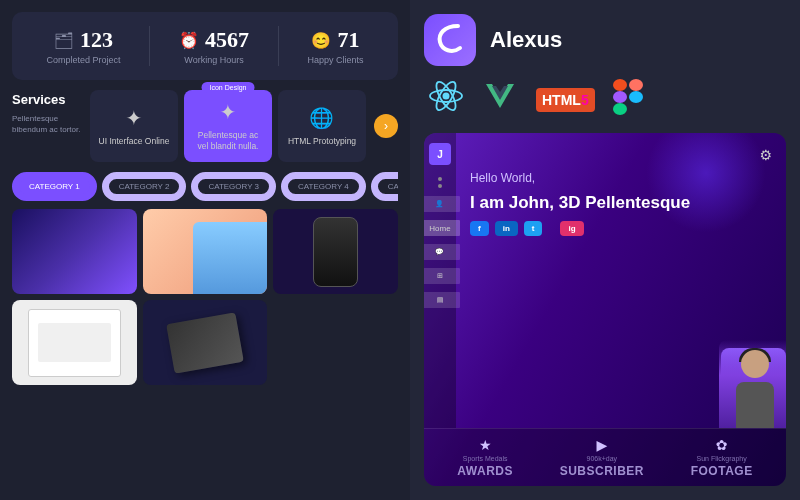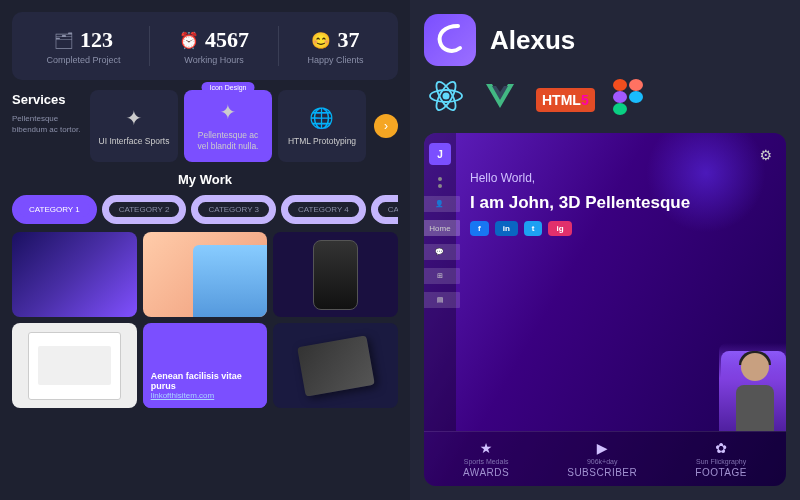--- a/index.html
+++ b/index.html
@@ -240,21 +240,21 @@
       height: 52px;
       background: linear-gradient(135deg, #7b4fff 0%, #9b6fff 100%);
       border-radius: 14px;
       display: flex;
       align-items: center;
       justify-content: center;
       font-size: 28px;
     }
     .brand-text {}
     .brand-name {
-      font-size: 26px;
+      font-size: 22px;
       font-weight: 800;
       color: #fff;
     }
     .brand-tagline {
       font-size: 13px;
       color: #8a8fa8;
     }
 
     
     .tech-row {
@@ -375,21 +375,21 @@
       padding: 3px 8px;
       border-radius: 4px;
       font-size: 8px;
       font-weight: 700;
       cursor: pointer;
       color: #fff;
     }
     .s-fb { background: #1877f2; }
     .s-li { background: #0a66c2; }
     .s-tw { background: #1da1f2; }
-    .s-ig { background: #e1306c; }
+    .s-ig { background: #e1306c; margin-left: 12px; }
 
     
     .avatar-container {
       position: absolute;
       bottom: 0;
       right: -5px;
       width: 75px;
       height: 90px;
       overflow: hidden;
     }
@@ -464,23 +464,23 @@
       display: flex;
       flex-direction: column;
       align-items: center;
       gap: 2px;
     }
     .card-stat-icon {
       font-size: 14px;
       color: #d0c0ff;
     }
     .card-stat-label {
-      font-size: 10px;
+      font-size: 12px;
       color: #a090d0;
-      font-weight: 400;
+      font-weight: 700;
       letter-spacing: 0.5px;
     }
     .card-stat-sub {
       font-size: 7px;
       color: #8070b0;
     }
   </style>
 </head>
 <body>
 
@@ -501,54 +501,53 @@
         <div class="stat-row">
           <span class="stat-icon">⏰</span>
           <span class="stat-number">4567</span>
         </div>
         <div class="stat-label">Working Hours</div>
       </div>
       <div class="stat-divider"></div>
       <div class="stat-item">
         <div class="stat-row">
           <span class="stat-icon">😊</span>
-          <span class="stat-number">37</span>
+          <span class="stat-number">71</span>
         </div>
         <div class="stat-label">Happy Clients</div>
       </div>
     </div>
 
     <div class="services-section">
       <div class="services-label-block">
         <div class="services-title">Services</div>
         <div class="services-desc">Pellentesque bibendum ac tortor.</div>
       </div>
       <div class="service-cards">
 
         <div class="service-card">
           <div class="card-icon">✦</div>
-          <div class="card-label">UI Interface Sports</div>
+          <div class="card-label">UI Interface Online</div>
         </div>
 
         <div class="service-card active">
           <div class="card-tag">Icon Design</div>
           <div class="card-icon">✦</div>
           <div class="card-label">Pellentesque ac vel blandit nulla.</div>
         </div>
 
         <div class="service-card">
           <div class="card-icon">🌐</div>
           <div class="card-label">HTML Prototyping</div>
         </div>
       </div>
       <div class="arrow-btn">›</div>
     </div>
 
     <div class="mywork-section">
-      <div class="mywork-title">My Work</div>
       <div class="category-tabs">
         <div class="cat-tab active">CATEGORY 1</div>
         <div class="cat-tab">CATEGORY 2</div>
         <div class="cat-tab">CATEGORY 3</div>
         <div class="cat-tab">CATEGORY 4</div>
         <div class="cat-tab">CATEGORY 9</div>
 
       </div>
 
       <div class="portfolio-grid">
@@ -558,26 +557,20 @@
         <div class="portfolio-item img-person" style="background: linear-gradient(135deg, #ffccaa 0%, #ee9977 100%); display:flex; align-items:flex-end; justify-content:flex-end;">
           <div style="width:60%; height:85%; background:linear-gradient(180deg, #88ccff 0%, #5599dd 100%); border-radius:6px 0 0 0;"></div>
         </div>
         <div class="portfolio-item" style="background: #1a1040; display:flex; align-items:center; justify-content:center;">
           <div style="width:45px; height:70px; background: linear-gradient(180deg, #333 0%, #111 100%); border-radius:8px; border: 1px solid #555;"></div>
         </div>
 
         <div class="portfolio-item" style="background: #eee; display:flex; align-items:center; justify-content:center;">
           <div style="width:75%; height:80%; background:#fff; border-radius:3px; border:1px solid #ccc; display:flex; align-items:center; justify-content:center;">
             <div style="width:80%; height:60%; background:#f0f0f0; border-radius:2px;"></div>
-          </div>
-        </div>
-        <div class="portfolio-item" style="background: #7b4fff; position:relative;">
-          <div class="overlay-card">
-            <div class="overlay-title">Aenean facilisis vitae purus</div>
-            <div class="overlay-link">linkofthisitem.com</div>
           </div>
         </div>
         <div class="portfolio-item" style="background: #1a1a40; display:flex; align-items:center; justify-content:center;">
           <div style="width:70px; height:50px; background: linear-gradient(135deg, #333 0%, #555 100%); border-radius:4px; transform: rotate(-10deg); box-shadow: 3px 3px 8px rgba(0,0,0,0.5);"></div>
         </div>
       </div>
     </div>
   </div>
 
   <div class="right-panel">

